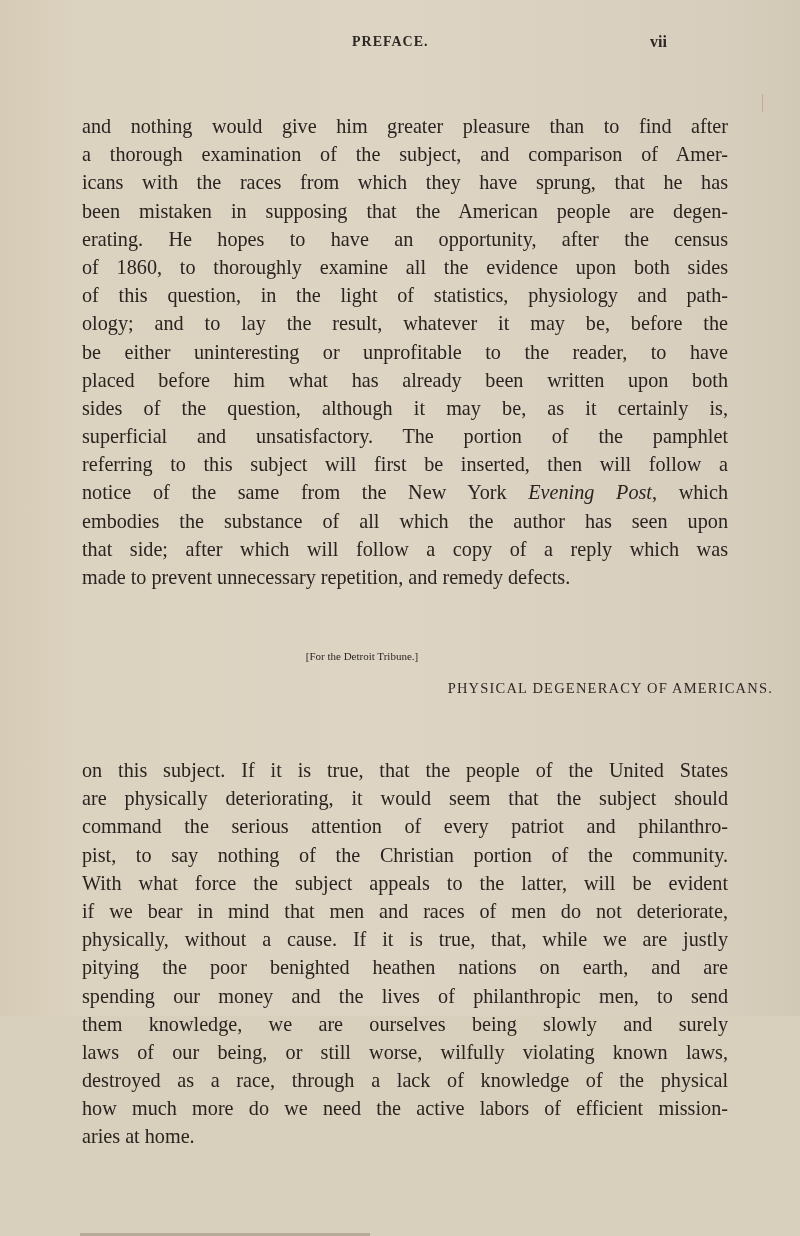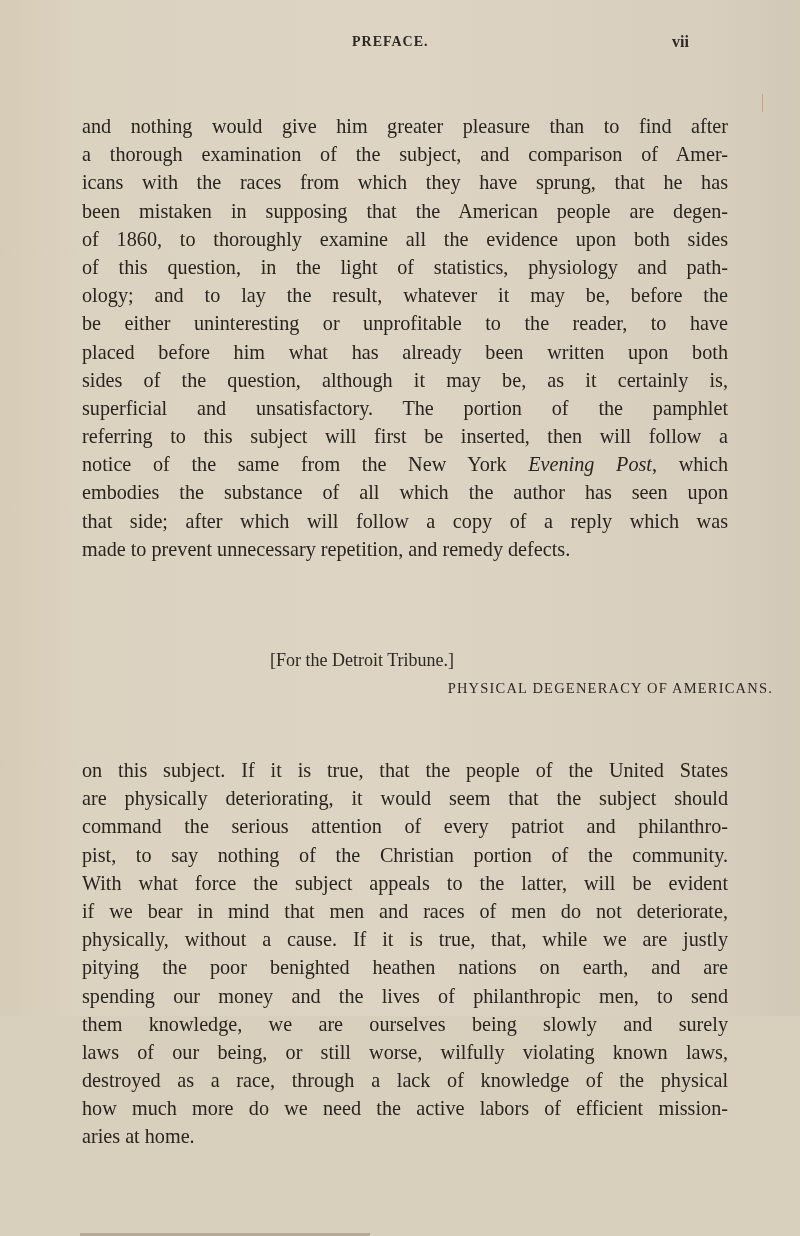--- a/index.html
+++ b/index.html
@@ -32,21 +32,21 @@
       position: absolute;
       left: 352px;
       top: 0;
       font-size: 14px;
       letter-spacing: 1px;
       font-weight: bold;
       color: #2e2824;
     }
     .page-number {
       position: absolute;
-      left: 672px;
+      left: 650px;
       top: -1px;
       font-size: 16px;
       font-weight: bold;
       color: #2e2824;
     }
     .body-block {
       position: absolute;
       left: 82px;
       width: 646px;
       font-size: 20.2px;
@@ -68,21 +68,21 @@
       padding-left: 22px;
     }
     .preface-text { top: 76px; }
     .letter-text { top: 720px; }
     .source-note {
       position: absolute;
       top: 650px;
       left: 0;
       width: 800px;
       text-align: center;
-      font-size: 18px;
+      font-size: 11px;
       color: #2e2824;
     }
     .source-note span { position: relative; left: -38px; }
     .article-title {
       position: absolute;
       top: 680px;
       left: 0;
       width: 800px;
       text-align: right;
       font-size: 14.5px;
@@ -119,20 +119,21 @@
     <span class="page-number">vii</span>
   </div>
 
   <div class="margin-mark"></div>
 
   <div class="body-block preface-text">
     <span class="line">and nothing would give him greater pleasure than to find after</span>
     <span class="line">a thorough examination of the subject, and comparison of Amer-</span>
     <span class="line">icans with the races from which they have sprung, that he has</span>
     <span class="line">been mistaken in supposing that the American people are degen-</span>
+    <span class="line">erating.  He hopes to have an opportunity, after the census</span>
     <span class="line">of 1860, to thoroughly examine all the evidence upon both sides</span>
     <span class="line">of this question, in the light of statistics, physiology and path-</span>
     <span class="line">ology; and to lay the result, whatever it may be, before the</span>
     <span class="line">be either uninteresting or unprofitable to the reader, to have</span>
     <span class="line">placed before him what has already been written upon both</span>
     <span class="line">sides of the question, although it may be, as it certainly is,</span>
     <span class="line">superficial and unsatisfactory.  The portion of the pamphlet</span>
     <span class="line">referring to this subject will first be inserted, then will follow a</span>
     <span class="line"><span>notice of the same from the New York </span><em>Evening Post</em><span>, which</span></span>
     <span class="line">embodies the substance of all which the author has seen upon</span>

